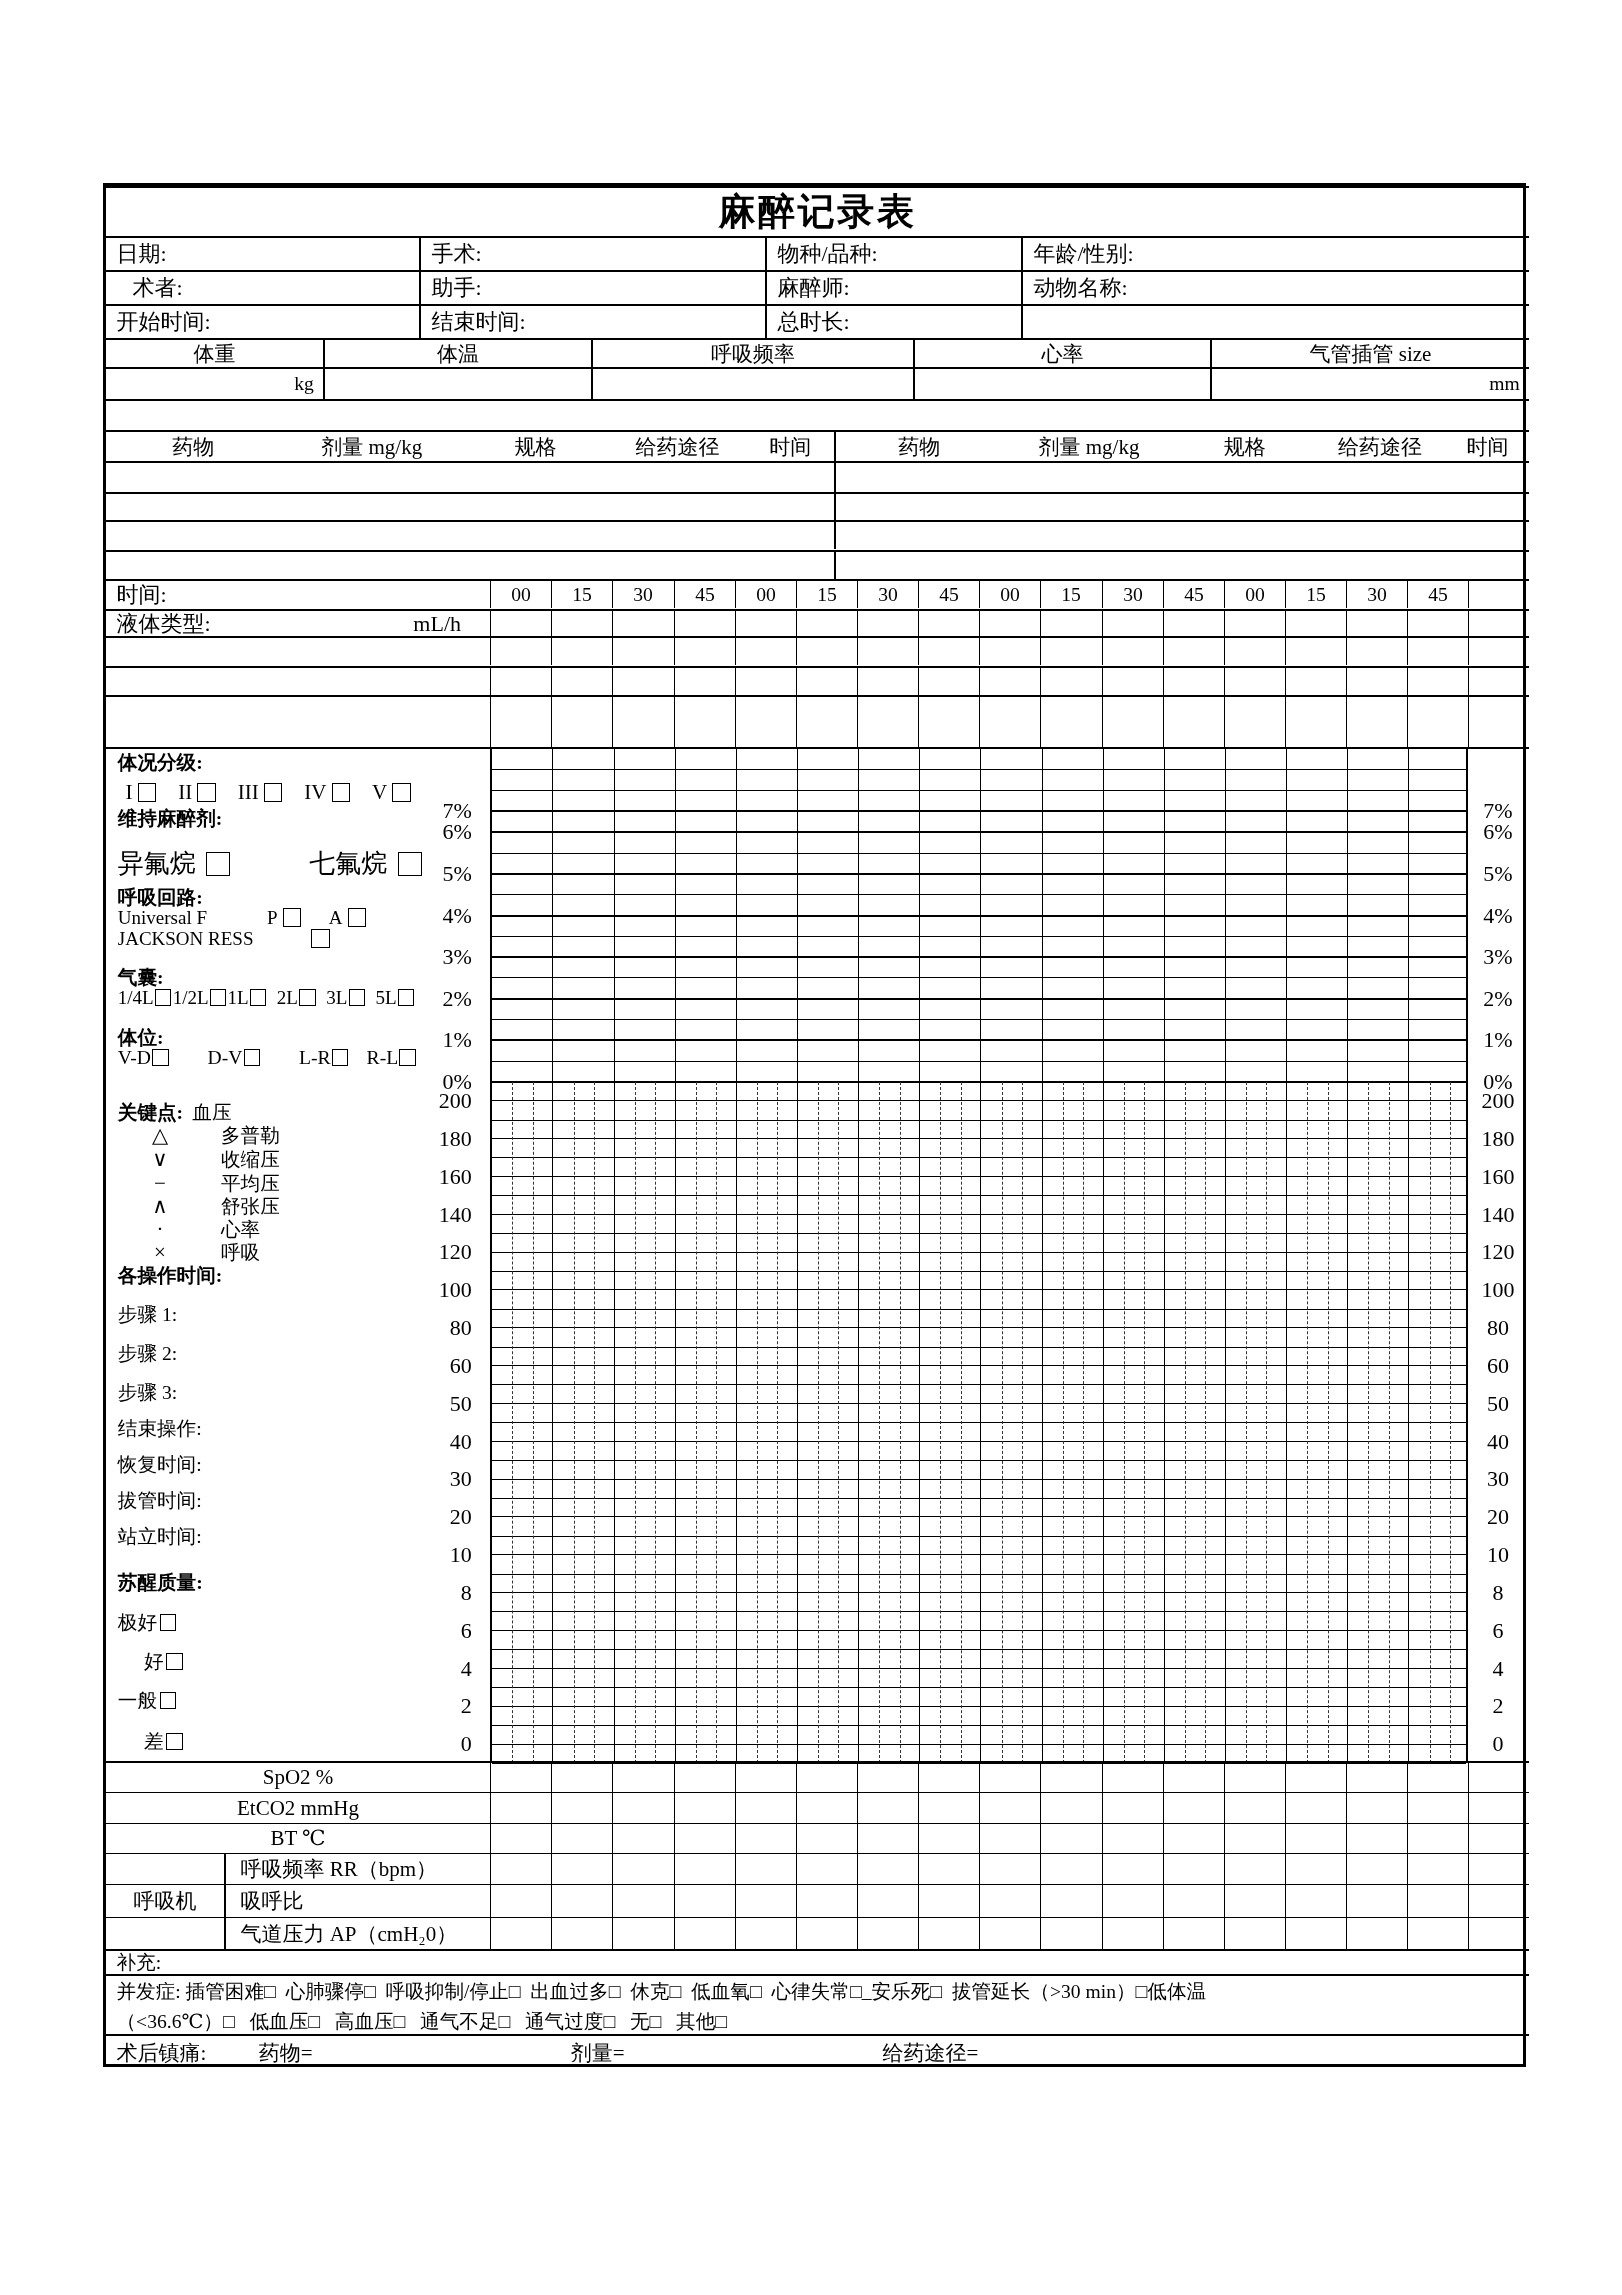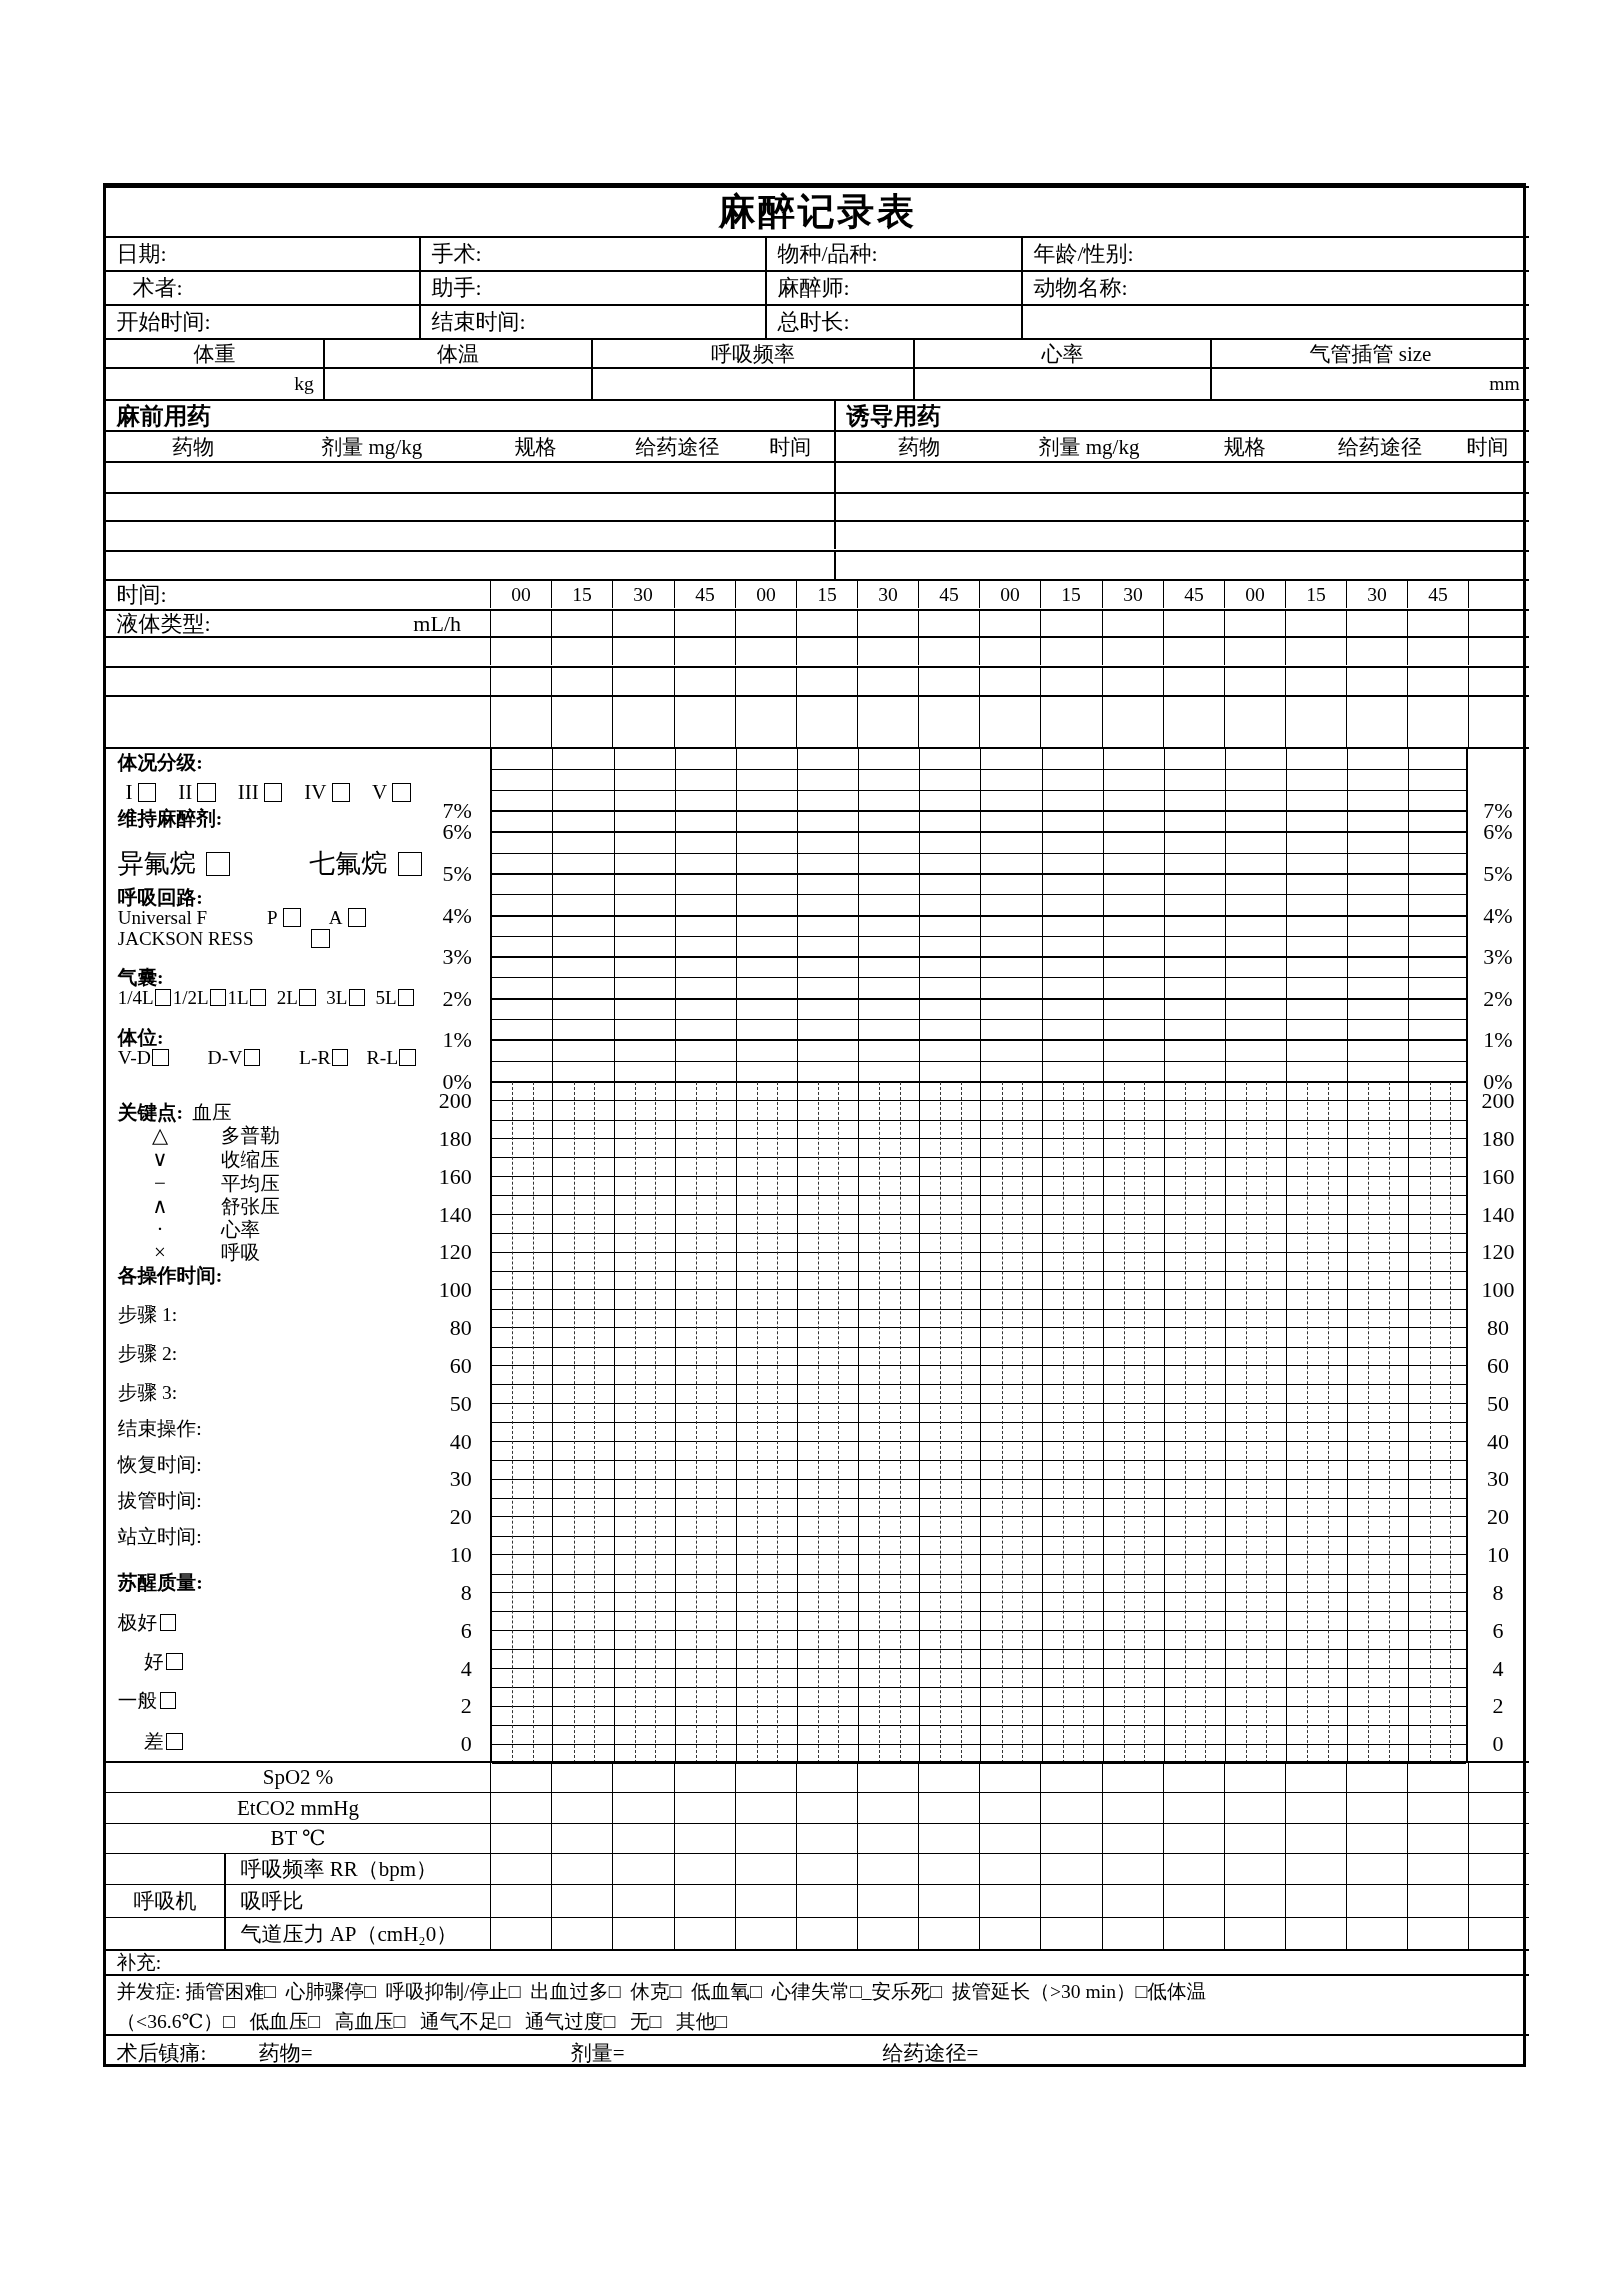--- a/index.html
+++ b/index.html
@@ -107,22 +107,20 @@
           <span>kg</span>
         </div>
         <div class="cell lbl unit-right" style="left: 217px; width: 268px;"></div>
         <div class="cell lbl unit-right" style="left: 485px; width: 322px;"></div>
         <div class="cell lbl unit-right" style="left: 807px; width: 297px;"></div>
         <div class="cell lbl unit-right" style="left: 1104px; width: 319px; padding-left: 8px;">
           <span>mm</span>
         </div>
       </div>
       <div class="row" style="top: 213px; height: 31px; border-top-width: 2px;">
-        <div class="cell lbl medtitle first" style="left: 0px; width: 728px;">麻前用药</div>
-        <div class="cell lbl medtitle" style="left: 728px; width: 695px;">诱导用药</div>
       </div>
       <div class="row" style="top: 244px; height: 31px; border-top-width: 2px;">
         <div class="cell medcols first" style="left: 0px; width: 728px;">
           <span style="width: 24%;">药物</span>
           <span style="width: 25%;">剂量 mg/kg</span>
           <span style="width: 20%;">规格</span>
           <span style="width: 19%;">给药途径</span>
           <span style="width: 12%;">时间</span>
         </div>
         <div class="cell medcols" style="left: 728px; width: 695px;">

